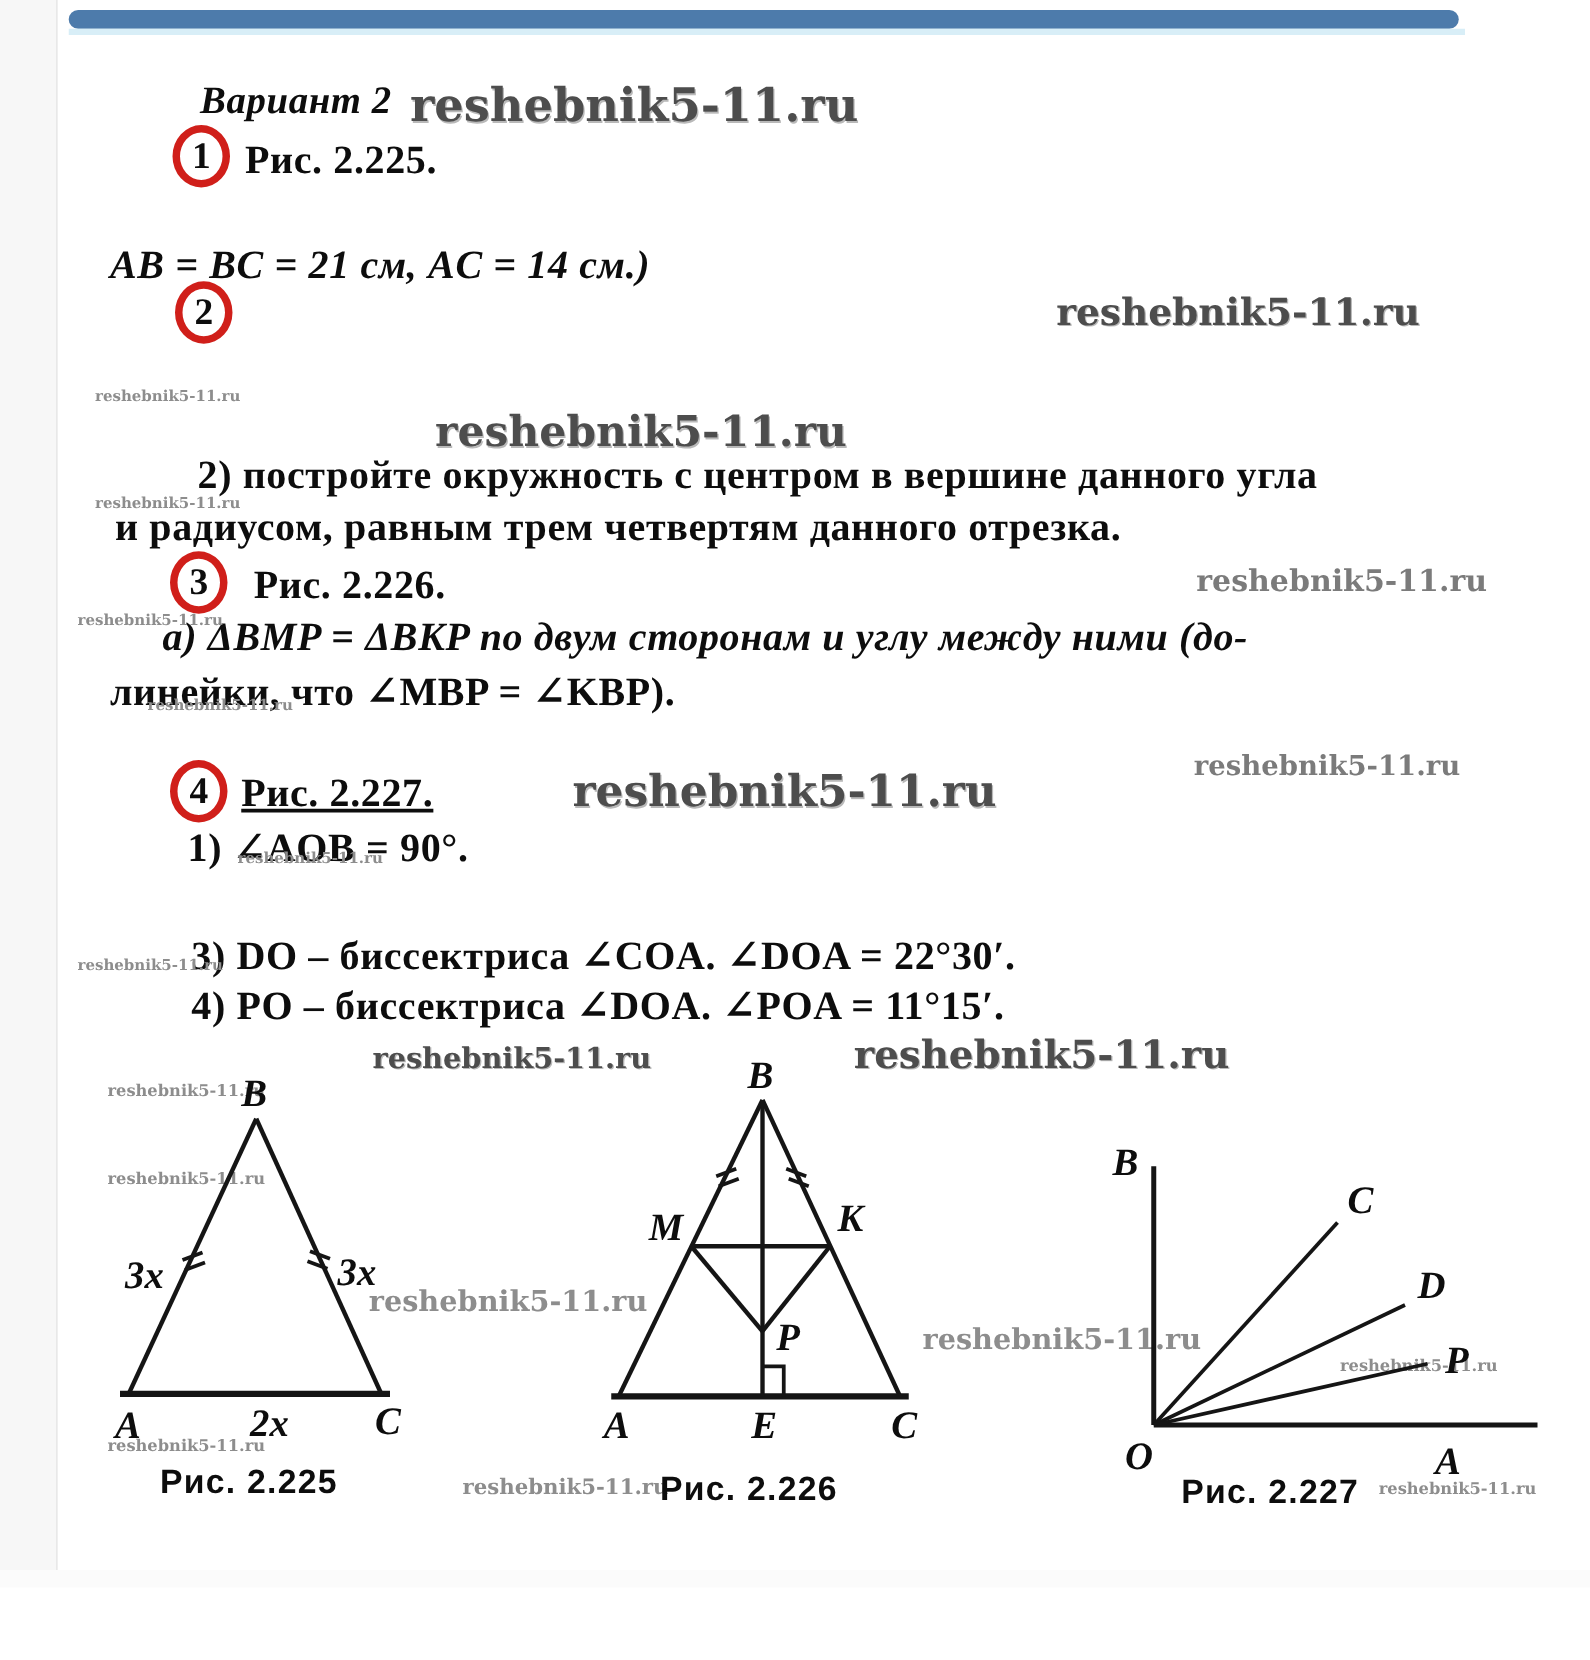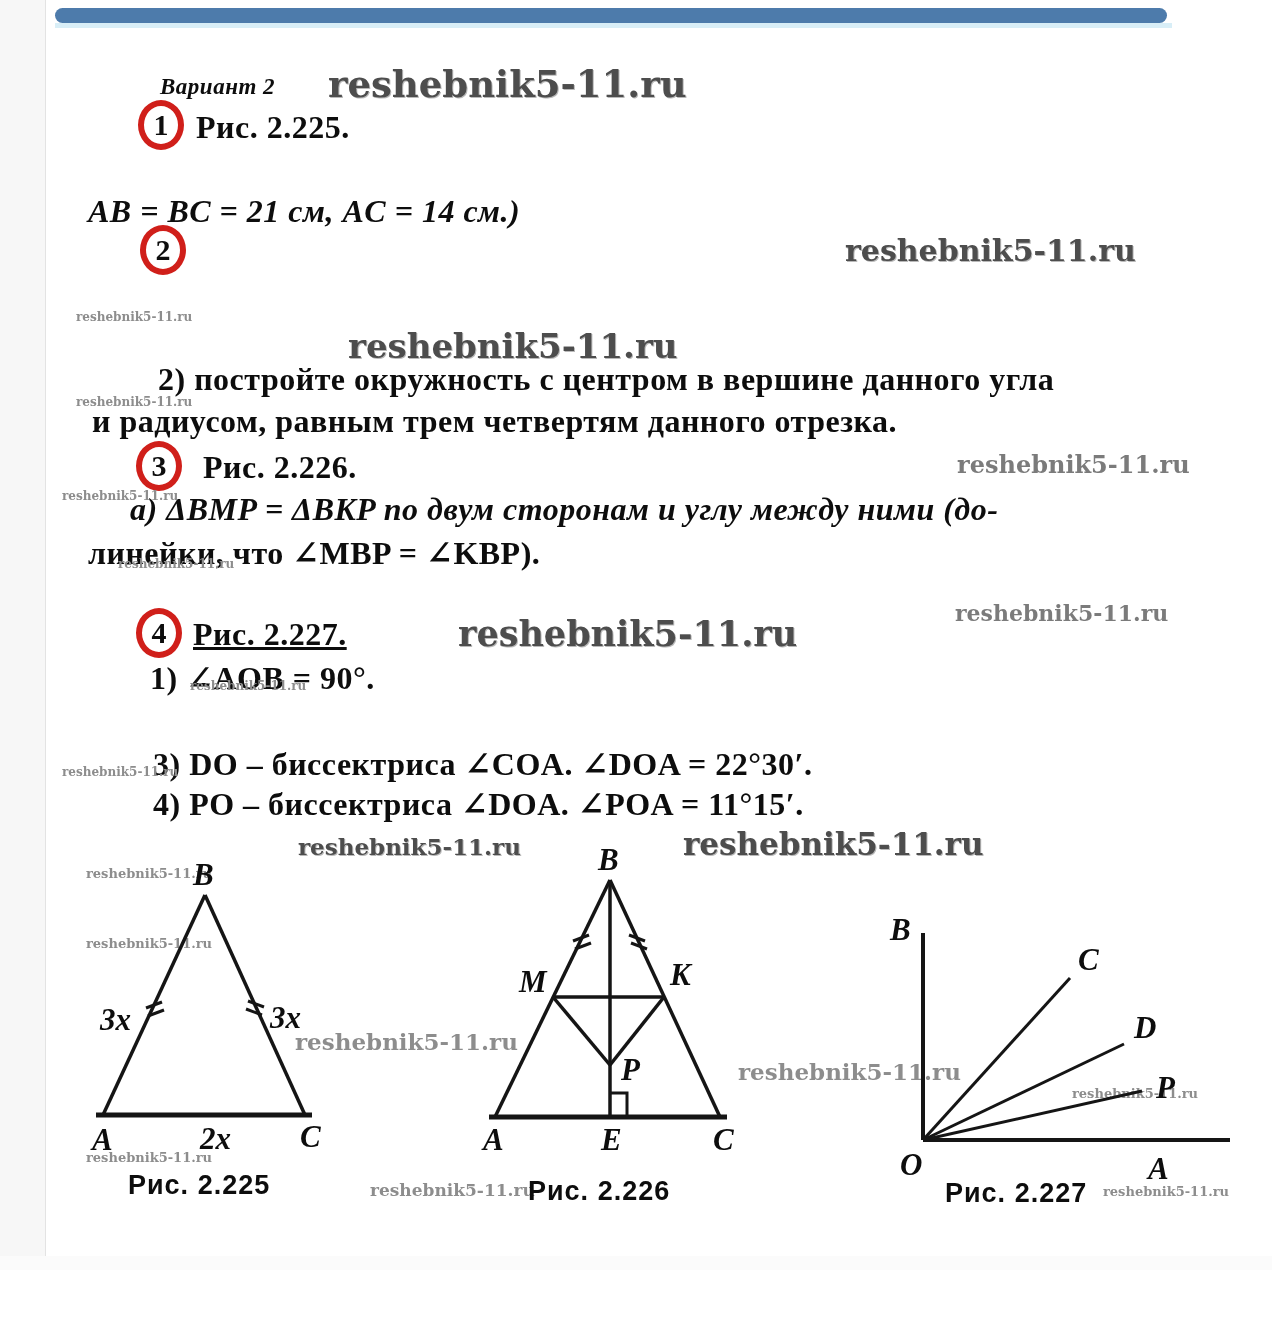--- a/index.html
+++ b/index.html
@@ -7,21 +7,21 @@
         font-family:"Liberation Serif","DejaVu Serif",serif;color:#0d0d0d;}
   
   .edge-strip{position:absolute;left:0;top:0;width:45px;height:1258px;background:#f7f7f7;border-right:1px solid #e3e3e3;}
   .bottom-band{position:absolute;left:0;top:1256px;width:1272px;height:14px;background:#fbfbfb;}
   
   .top-bar{position:absolute;left:55px;top:8px;width:1112px;height:15px;background:#4d7bab;border-radius:8px;}
   .top-bar-glow{position:absolute;left:55px;top:23px;width:1117px;height:5px;background:#d8eef7;}
   
   .tl{position:absolute;white-space:nowrap;font-weight:700;font-size:32px;letter-spacing:.5px;color:#0d0d0d;}
   .tl sub{font-size:19px;letter-spacing:0;}
-  .ln-title{left:160px;top:62px;font-size:23px;font-style:italic;margin-top:12px;}
+  .ln-title{left:160px;top:62px;font-size:31px;font-style:italic;}
   .ln-p1-head{left:196px;top:109px;}
   .ln-p1-m1{left:155px;top:153px;font-style:italic;}
   .ln-p1-m2{left:88px;top:193px;font-style:italic;}
   .ln-p2-head{left:196px;top:233px;}
   .ln-p2-i1a{left:158px;top:276px;}
   .ln-p2-i1b{left:98px;top:318px;}
   .ln-p2-i2a{left:158px;top:361px;}
   .ln-p2-i2b{left:92px;top:403px;}
   .ln-p3-head{left:203px;top:449px;font-family:Liberation Serif, serif;}
   .ln-p3-a1{left:130px;top:491px;font-style:italic;}

